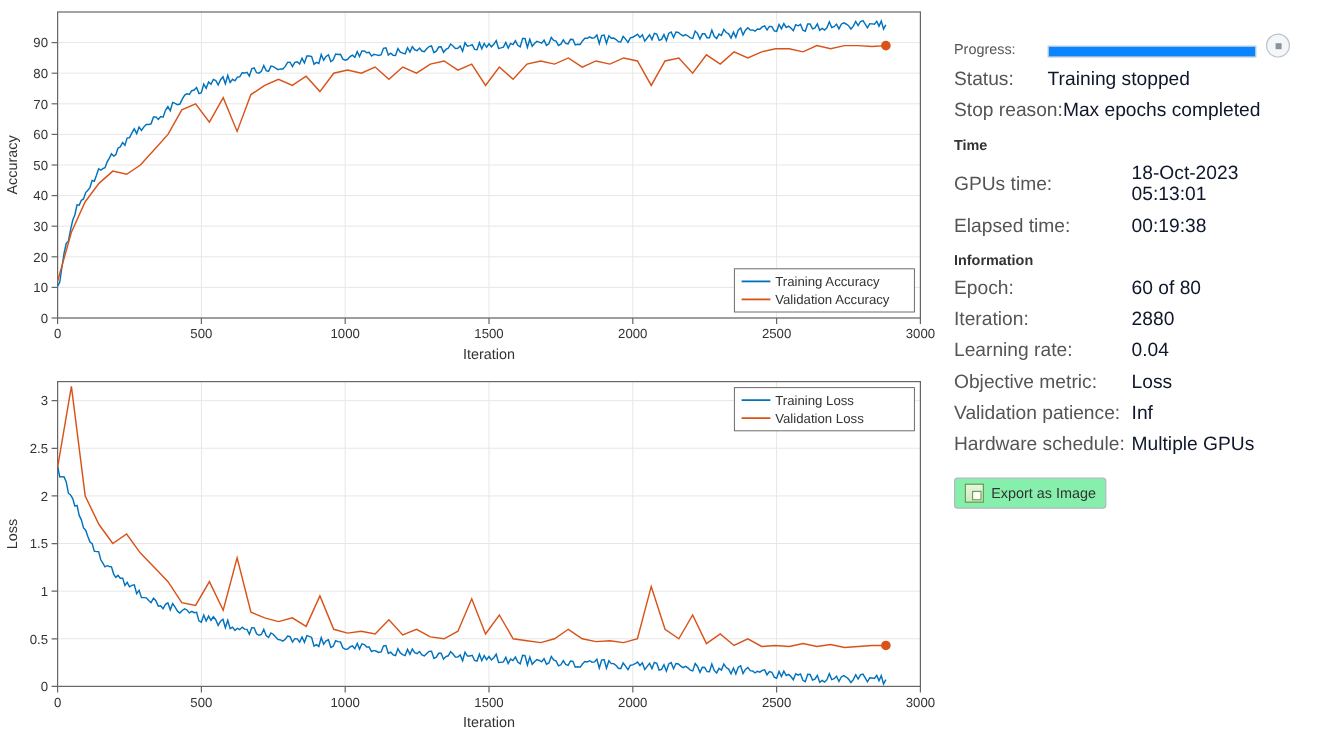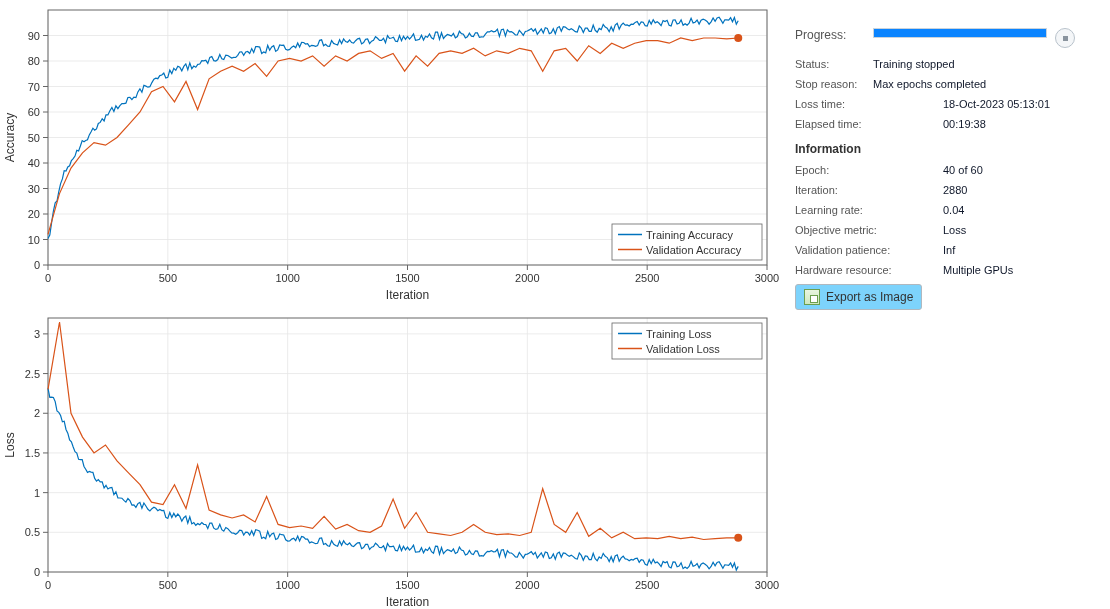--- a/index.html
+++ b/index.html
@@ -28,38 +28,38 @@
   }
   .sidebar {
     width: 315px;
     padding: 28px 10px 0 10px;
     box-sizing: border-box;
   }
   .row {
     display: flex;
     align-items: center;
     margin-bottom: 8px;
-    font-size: 11px;
+    font-size: 16px;
   }
   .row .label {
     color: #555;
     min-width: 148px;
   }
   .row .value {
     color: #0f172a;
   }
   .section-head {
     font-weight: bold;
     margin-top: 12px;
     margin-bottom: 8px;
     color: #333;
   }
   .progress-row {
     display: flex;
-    align-items: flex-start;
+    align-items: flex-end;
     margin-bottom: 10px;
   }
   .progress-row .label {
     min-width: 78px;
     color: #555;
   }
   .progress-bar {
     width: 172px;
     height: 8px;
     background: #e4e9ee;
@@ -85,25 +85,26 @@
   }
   .stop-btn .sq {
     width: 5px; height: 5px;
     background: #8a949e;
   }
   .export-btn {
     display: inline-flex;
     align-items: center;
     gap: 6px;
     border: 1px solid #b0b8bf;
-    background: #7dd3fc;
+    background: #86efac;
     padding: 4px 8px;
     font-size: 12px;
     border-radius: 3px;
     cursor: pointer;
+    margin-top: 10px;
   }
   .export-btn .icon {
     width: 14px; height: 14px;
     border: 1px solid #6b9e4e;
     background: linear-gradient(#e8f5e0, #cfe8c0);
     position: relative;
   }
   .export-btn .icon::after {
     content: "";
     position: absolute;
@@ -259,52 +260,53 @@
 
     <div class="row">
       <span class="label" style="min-width:78px">Status:</span>
       <span class="value">Training stopped</span>
     </div>
     <div class="row">
       <span class="label" style="min-width:78px">Stop reason:</span>
       <span class="value">Max epochs completed</span>
     </div>
 
-    <div class="row">
-      <span class="label">Loss time:</span>
+    <div class="section-head">Time</div>
+    <div class="row">
+      <span class="label">GPUs time:</span>
       <span class="value">18-Oct-2023 05:13:01</span>
     </div>
     <div class="row">
       <span class="label">Elapsed time:</span>
       <span class="value">00:19:38</span>
     </div>
 
     <div class="section-head">Information</div>
     <div class="row">
       <span class="label">Epoch:</span>
-      <span class="value">40 of 60</span>
+      <span class="value">60 of 80</span>
     </div>
     <div class="row">
       <span class="label">Iteration:</span>
       <span class="value">2880</span>
     </div>
     <div class="row">
       <span class="label">Learning rate:</span>
       <span class="value">0.04</span>
     </div>
     <div class="row">
       <span class="label">Objective metric:</span>
       <span class="value">Loss</span>
     </div>
     <div class="row">
       <span class="label">Validation patience:</span>
       <span class="value">Inf</span>
     </div>
     <div class="row">
-      <span class="label">Hardware resource:</span>
+      <span class="label">Hardware schedule:</span>
       <span class="value">Multiple GPUs</span>
     </div>
 
     <div class="export-btn">
       <span class="icon"></span>
       <span>Export as Image</span>
     </div>
   </div>
 </div>
 

